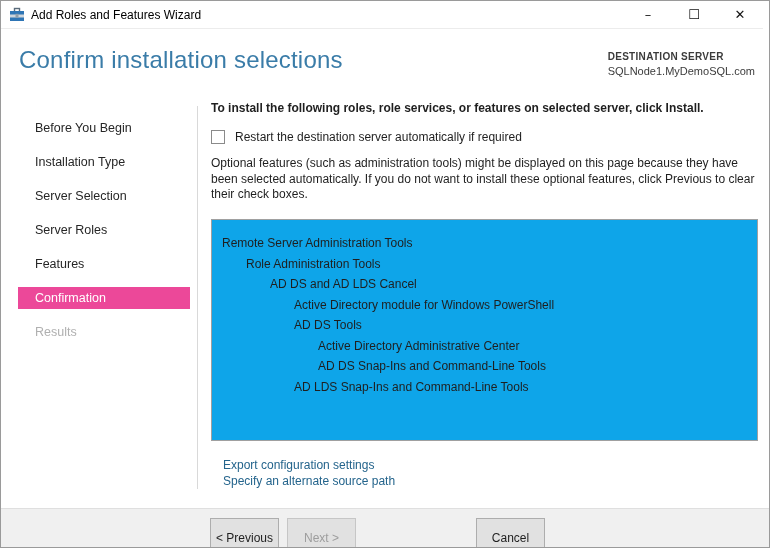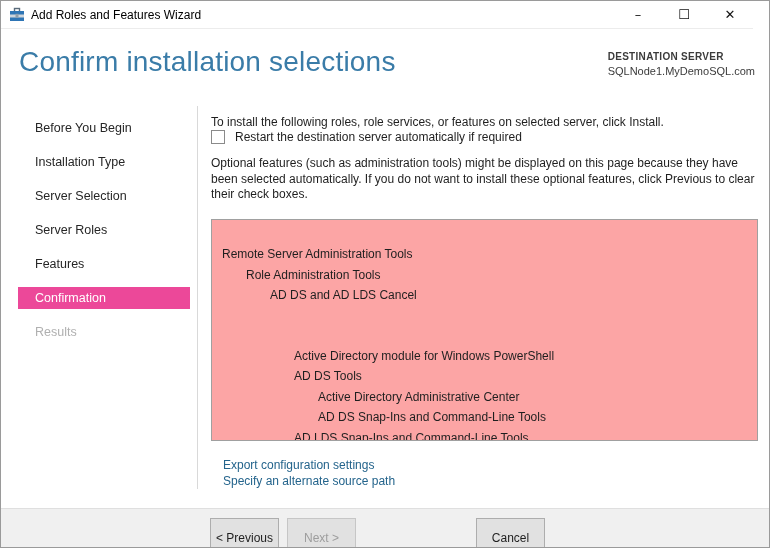--- a/index.html
+++ b/index.html
@@ -9,42 +9,42 @@
   .window {
     position: relative;
     width: 770px; height: 548px;
     background: #ffffff;
     border: 1px solid #9a9a9a;
     overflow: hidden;
   }
 
   
   .titlebar {
-    position: absolute; top:0; left:0; right:16px; height:28px;
+    position: absolute; top:0; left:0; right:6px; height:28px;
     background:#ffffff;
     display:flex; align-items:center;
     border-bottom:1px solid #ececec;
   }
   .titlebar-icon { margin:0 6px 0 8px; width:16px; height:16px; flex:0 0 auto; }
   .titlebar-title { font-size:12px; color:#000; }
   .win-controls { margin-left:auto; display:flex; height:100%; }
   .win-btn {
     width:46px; height:100%; border:none; background:transparent;
     font-size:13px; color:#111; display:flex; align-items:center; justify-content:center;
     cursor:default; padding:0; font-family:"DejaVu Sans", sans-serif;
   }
 
   
   .header {
     position:absolute; top:29px; left:0; right:0; height:66px;
     background:#fff; padding:16px 14px 0 18px;
     display:flex; justify-content:space-between;
   }
   .page-title {
-    margin:0; font-size:28px; font-weight:300; color:#3a7ca8;
+    margin:0; font-size:24px; font-weight:300; color:#3a7ca8;
     letter-spacing:0.2px;
   }
   .dest { text-align:left; padding-top:4px; line-height:1.35; }
   .dest-label { font-size:10px; font-weight:700; color:#3b3b3b; letter-spacing:0.3px; }
   .dest-server { font-size:11px; color:#3b3b3b; }
 
   
   .nav { position:absolute; top:104px; left:0; width:196px; }
   .nav-item {
     margin:12px 7px 3px 17px;
@@ -54,38 +54,38 @@
   }
   .nav-item.selected { background:#ec4899; color:#ffffff; }
   .nav-item.disabled { color:#b0b0b0; cursor:default; }
   .nav-divider {
     position:absolute; top:105px; left:196px; width:1px; height:383px;
     background:#d9d9d9;
   }
 
   
   .content { position:absolute; top:100px; left:210px; width:547px; }
-  .intro { position:absolute; top:14px; left:0; font-size:12px; color:#1f1f1f; }
+  .intro { position:absolute; top:0; left:0; font-size:12px; color:#1f1f1f;font-weight:bold; }
   .checkbox-row {
     position:absolute; top:29px; left:0;
     display:flex; align-items:flex-start; cursor:pointer;
   }
   .checkbox {
     width:14px; height:14px; background:#fff;
     border:1px solid #8a8a8a; margin-right:10px; flex:0 0 auto;
   }
   .checkbox-label { font-size:12px; color:#1f1f1f; }
   .note {
     position:absolute; top:55px; left:0; width:100%;
     font-size:12px; color:#1f1f1f; line-height:15.5px;
   }
   .tree-box {
     position:absolute; top:118px; left:0; width:547px; height:222px;
-    border:1px solid #a0a0a0; background:#fca5a5;
-    overflow:auto; padding-top:24px;
+    border:1px solid #a0a0a0; background:#0ea5e9;
+    overflow:auto; padding-top:13px;
   }
   .tree-row {
     font-size:12px; color:#1f1f1f; line-height:20.5px; white-space:nowrap;
   }
   .links { position:absolute; top:356px; left:12px; line-height:16px; }
   .links a {
     display:block; font-size:12px; color:#24648c; text-decoration:none; cursor:pointer;
   }
 
   
@@ -152,21 +152,21 @@
       <span class="checkbox"></span>
       <span class="checkbox-label">Restart the destination server automatically if required</span>
     </div>
 
     <div class="note">Optional features (such as administration tools) might be displayed on this page because they have been selected automatically. If you do not want to install these optional features, click Previous to clear their check boxes.</div>
 
     <div class="tree-box">
         <div class="tree-row" style="padding-left: 10px;">Remote Server Administration Tools</div>
         <div class="tree-row" style="padding-left: 34px;">Role Administration Tools</div>
         <div class="tree-row" style="padding-left: 58px;">AD DS and AD LDS Cancel</div>
-        <div class="tree-row" style="padding-left: 82px; margin-top: 40px;">Active Directory module for Windows PowerShell</div>
+        <div class="tree-row" style="padding-left: 82px;">Active Directory module for Windows PowerShell</div>
         <div class="tree-row" style="padding-left: 82px;">AD DS Tools</div>
         <div class="tree-row" style="padding-left: 106px;">Active Directory Administrative Center</div>
         <div class="tree-row" style="padding-left: 106px;">AD DS Snap-Ins and Command-Line Tools</div>
         <div class="tree-row" style="padding-left: 82px;">AD LDS Snap-Ins and Command-Line Tools</div>
       </div>
 
     <div class="links">
         <a href="#">Export configuration settings</a>
         <a href="#">Specify an alternate source path</a>
       </div>

